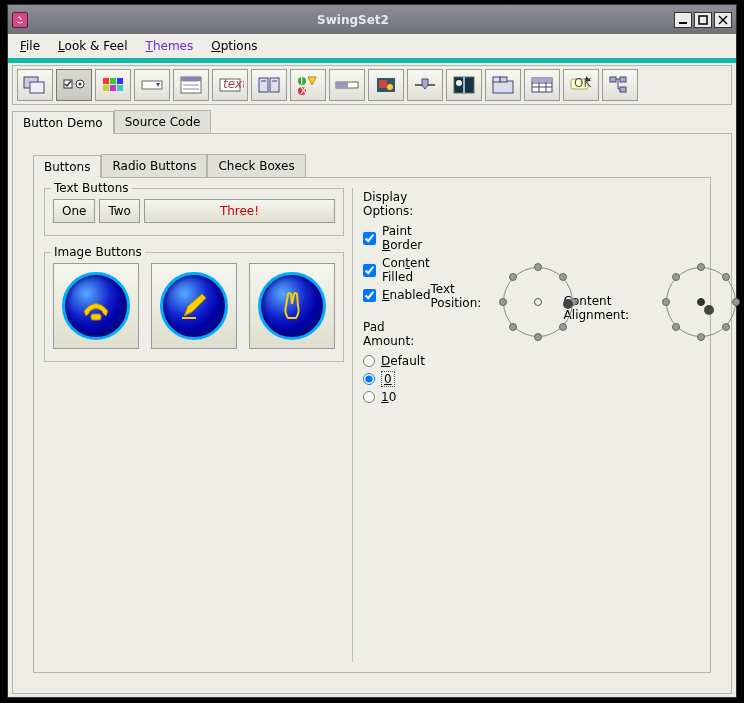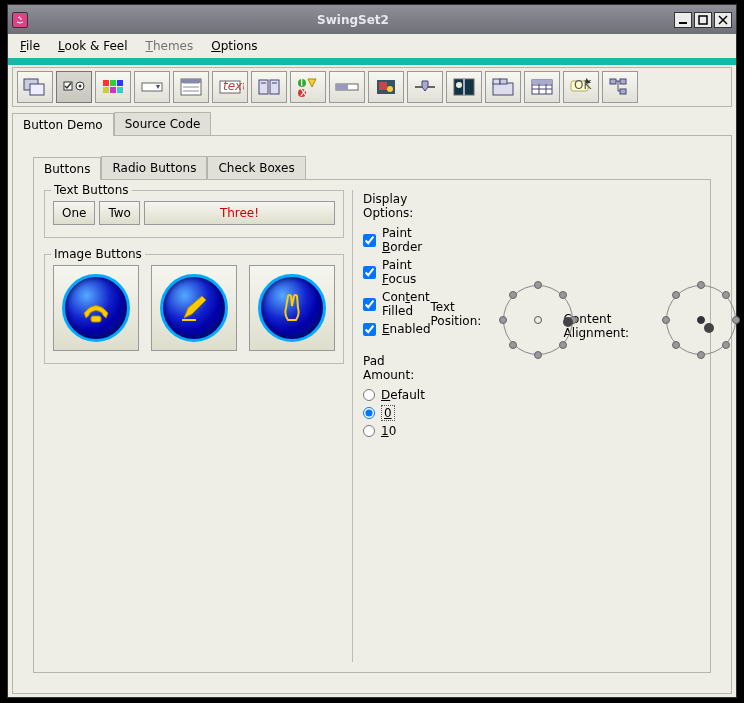--- a/index.html
+++ b/index.html
@@ -2,21 +2,21 @@
 <html><head>
 <meta charset="utf-8">
 <style>
 * { box-sizing: border-box; margin: 0; padding: 0; font-family: "DejaVu Sans", "Lucida Sans", sans-serif; font-size: 12px; }
 body { background: #000; width: 744px; height: 703px; overflow: hidden; }
 .window { position: absolute; left: 7px; top: 4px; width: 730px; height: 694px; background: #eeeee6; border: 1px solid #333; display: flex; flex-direction: column; }
 .titlebar { background: linear-gradient(to bottom, #8f8f99, #6f6f78); height: 29px; display: flex; align-items: center; padding: 0 4px; color: #fff; }
 .titlebar .icon-box { width:16px; height:16px; background:#d48; border:1px solid #333; border-radius:2px; margin-right:6px; display:flex; align-items:center; justify-content:center; }
 .titlebar .title { flex:1; text-align:center; font-weight:bold; color:#e8e8f0; }
 .titlebar .winbtn { width:18px; height:16px; border:1px solid #333; background:#ececec; margin-left:2px; display:flex; align-items:center; justify-content:center; color:#000; cursor:default; }
-.menubar { background:#eeeee6; padding:3px 8px; display:flex; gap:10px; border-bottom:7px solid #14b8a6; }
+.menubar { background:#eeeee6; padding:3px 8px; display:flex; gap:10px; border-bottom:5px solid #14b8a6; }
 .menubar span { cursor:default; padding:2px 4px; }
 .menubar span u { text-decoration:underline; }
 .toolbar { background:#eeeee6; border:1px solid #b5b5ad; margin:2px 4px; padding:3px 4px; display:flex; gap:3px; }
 .toolbtn { width:36px; height:32px; border:1px solid #999; background:linear-gradient(#f8f8f2,#e0e0d8); display:flex; align-items:center; justify-content:center; cursor:default; }
 .toolbtn.selected { background:linear-gradient(#d8d8d0,#c8c8c0); border:1px solid #777; }
 .tabrow { display:flex; margin:3px 4px 0 4px; }
 .tab { padding:4px 10px; border:1px solid #b5b5ad; border-bottom:none; background:#e0e0d8; margin-right:0; cursor:default; }
 .tab.active { background:#eeeee6; position:relative; top:1px; }
 .panel { flex:1; border:1px solid #b5b5ad; margin:0 4px 3px 4px; background:#eeeee6; padding:20px; display:flex; flex-direction:column; }
 .subpanel { flex:1; border:1px solid #b5b5ad; background:#eeeee6; padding:10px; display:flex; }
@@ -73,21 +73,21 @@
         <svg width="10" height="10">
           <line x1="1" y1="1" x2="9" y2="9" stroke="#000" stroke-width="1.5"></line>
           <line x1="9" y1="1" x2="1" y2="9" stroke="#000" stroke-width="1.5"></line>
         </svg>
       </div>
   </div>
 
   <div class="menubar">
     <span><u>F</u>ile</span>
     <span><u>L</u>ook &amp; Feel</span>
-    <span style="color:#737373"><u>T</u>hemes</span>
+    <span style="color:#6d28d9"><u>T</u>hemes</span>
     <span><u>O</u>ptions</span>
   </div>
 
   <div class="toolbar">
     <div class="toolbtn">
         <svg class="toolicon">
           <rect x="3" y="4" width="14" height="11" fill="#ccd" stroke="#447"></rect>
           <rect x="9" y="9" width="14" height="11" fill="#eef" stroke="#447"></rect>
         </svg>
       </div>
@@ -263,24 +263,20 @@
       <div class="rightcol">
         <div class="righttop">
           <div class="optcol">
             <div class="sectlabel">Display Options:</div>
             <div class="chkrow">
                 <input type="checkbox" checked="" style="">
                 <span>Paint <u>B</u>order</span>
               </div>
             <div class="chkrow">
                 <input type="checkbox" checked="" style="">
-                <span>Paint <u>F</u>ocus</span>
-              </div>
-            <div class="chkrow">
-                <input type="checkbox" checked="" style="">
                 <span>Con<u>t</u>ent Filled</span>
               </div>
             <div class="chkrow">
                 <input type="checkbox" checked="" style="">
                 <span><u>E</u>nabled</span>
               </div>
 
             <div class="padsect">
               <div class="sectlabel">Pad Amount:</div>
               <div class="radrow">

